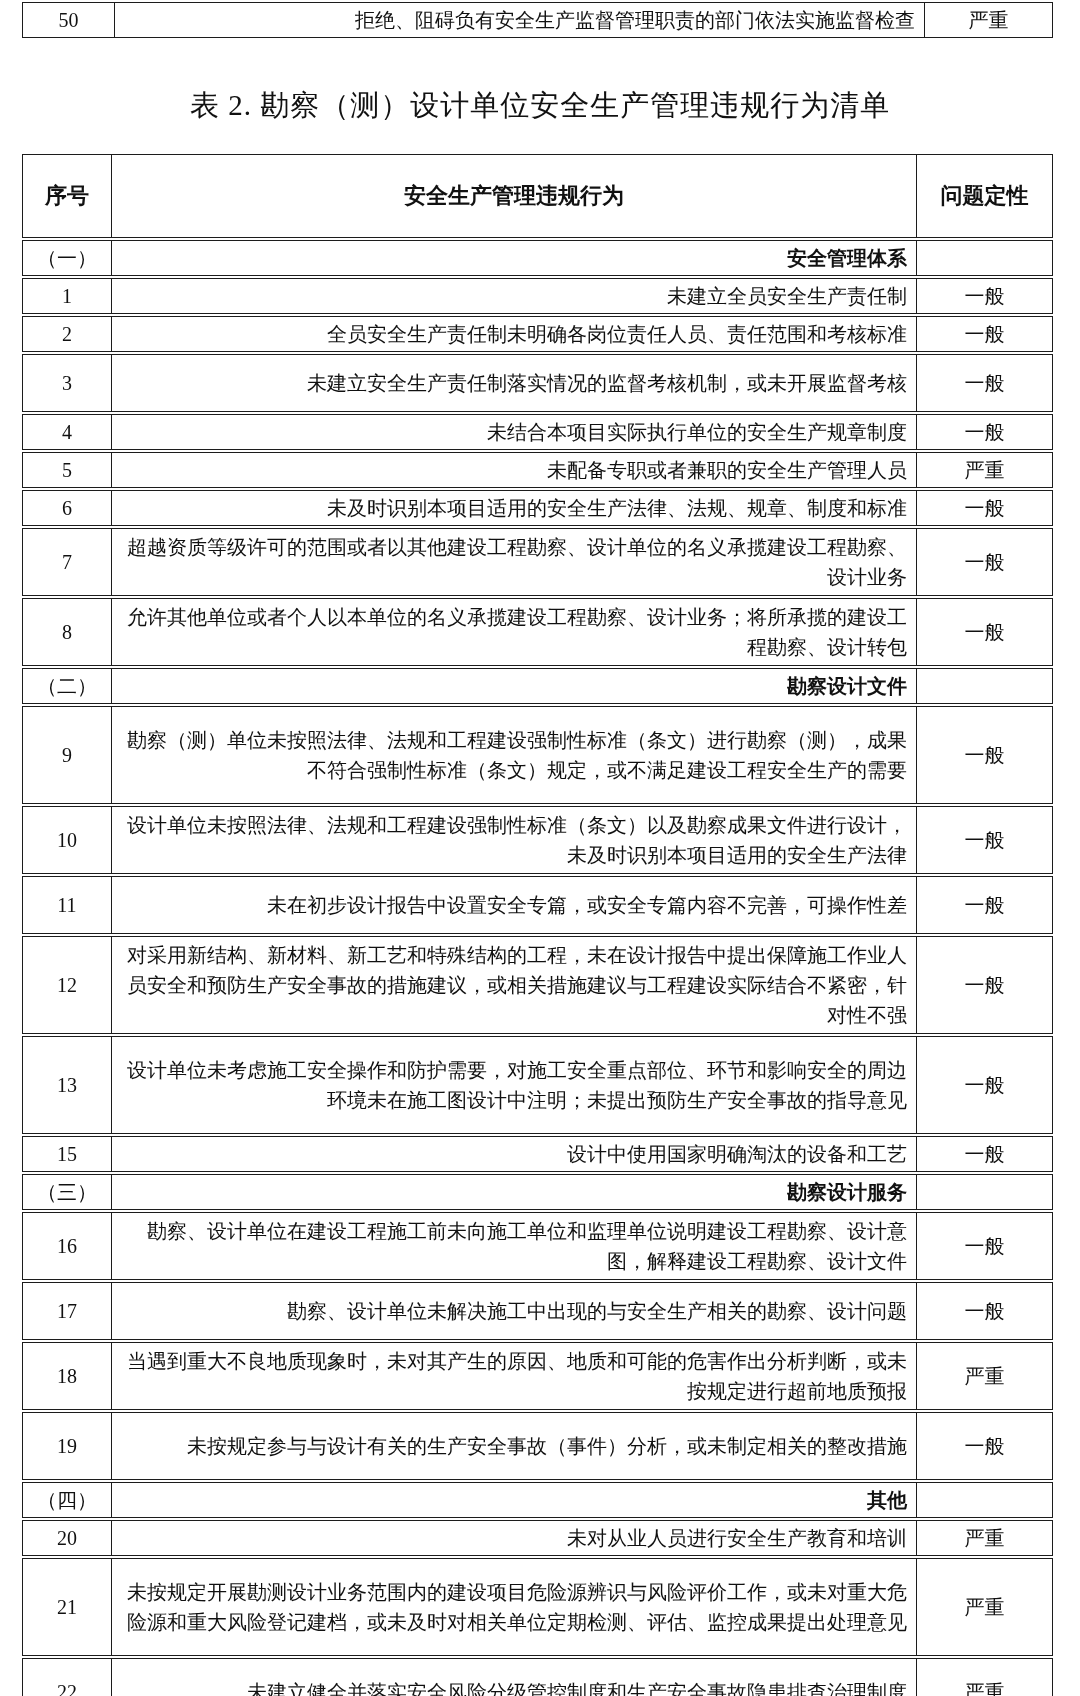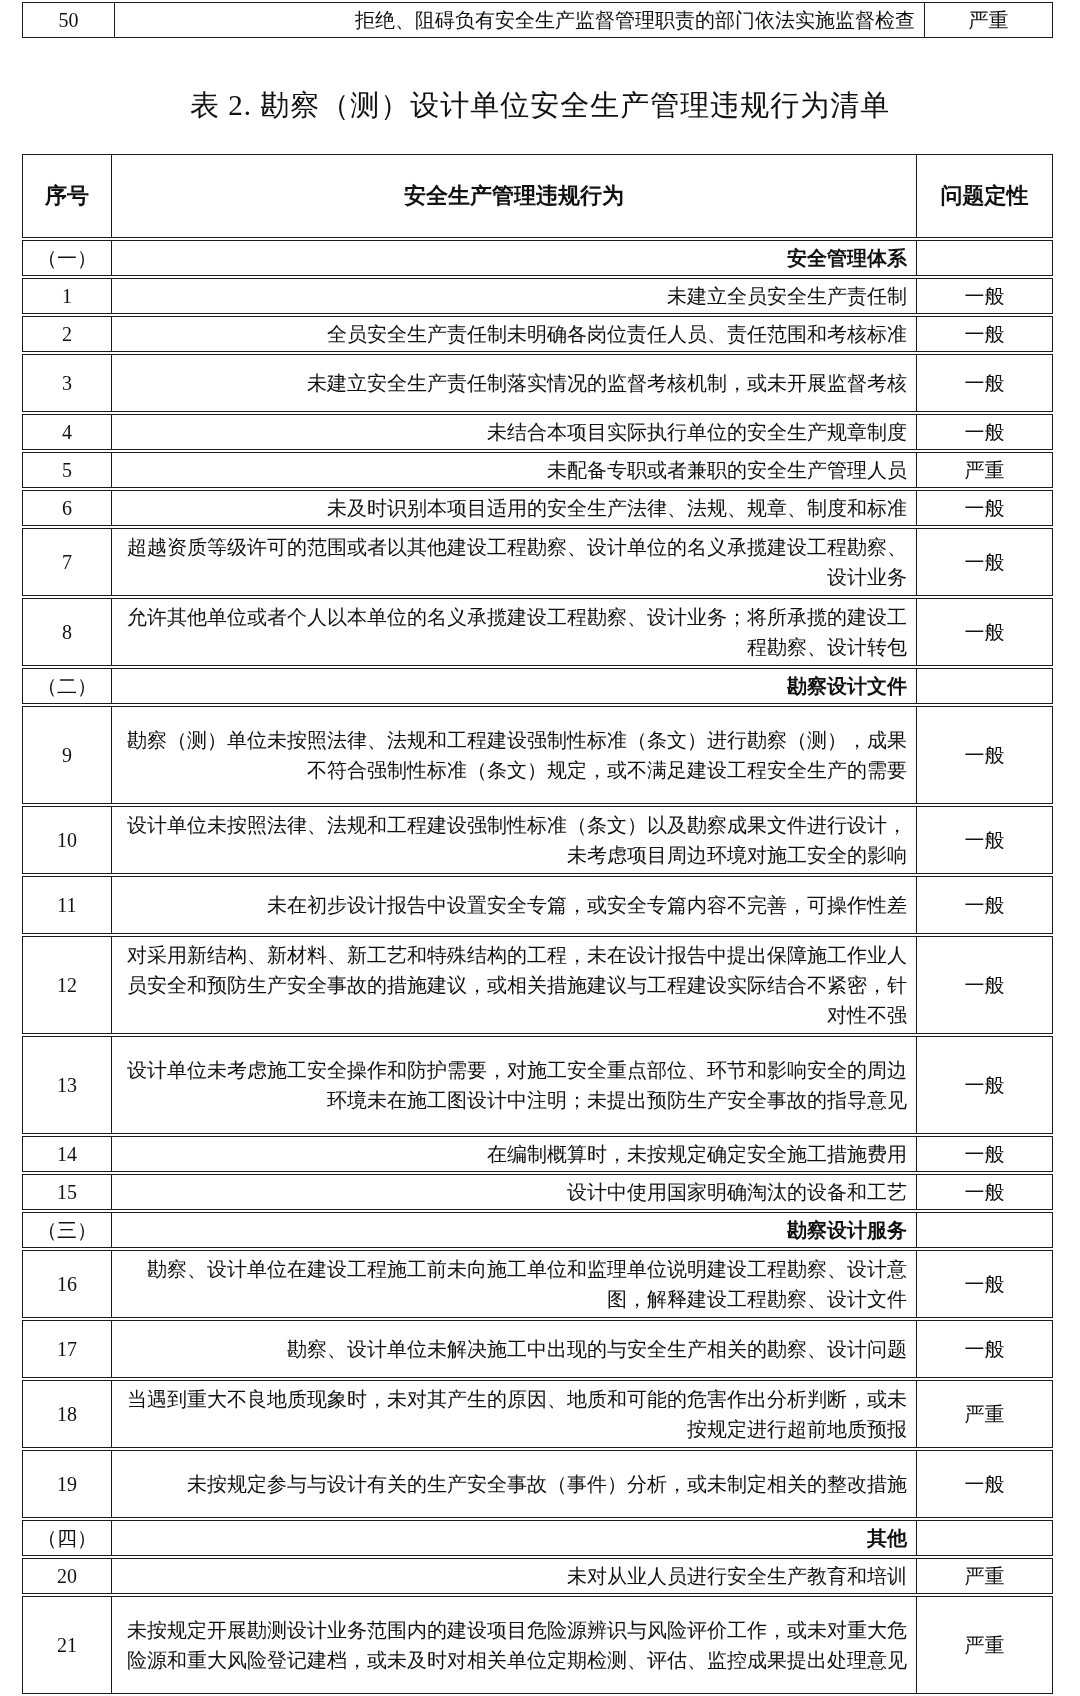--- a/index.html
+++ b/index.html
@@ -123,44 +123,39 @@
       <td class="txt">勘察设计文件</td>
       <td class="rate"></td>
     </tr>
     <tr class="h3">
       <td class="no">9</td>
       <td class="txt">勘察（测）单位未按照法律、法规和工程建设强制性标准（条文）进行勘察（测），成果不符合强制性标准（条文）规定，或不满足建设工程安全生产的需要</td>
       <td class="rate">一般</td>
     </tr>
     <tr class="h2">
       <td class="no">10</td>
-      <td class="txt">设计单位未按照法律、法规和工程建设强制性标准（条文）以及勘察成果文件进行设计，未考虑项目周边环境对施工安全的影响</td>
+      <td class="txt">设计单位未按照法律、法规和工程建设强制性标准（条文）以及勘察成果文件进行设计，未及时识别本项目适用的安全生产法律</td>
       <td class="rate">一般</td>
     </tr>
     <tr class="tall">
       <td class="no">11</td>
       <td class="txt">未在初步设计报告中设置安全专篇，或安全专篇内容不完善，可操作性差</td>
       <td class="rate">一般</td>
     </tr>
     <tr class="h3">
       <td class="no">12</td>
       <td class="txt">对采用新结构、新材料、新工艺和特殊结构的工程，未在设计报告中提出保障施工作业人员安全和预防生产安全事故的措施建议，或相关措施建议与工程建设实际结合不紧密，针对性不强</td>
       <td class="rate">一般</td>
     </tr>
     <tr class="h3">
       <td class="no">13</td>
       <td class="txt">设计单位未考虑施工安全操作和防护需要，对施工安全重点部位、环节和影响安全的周边环境未在施工图设计中注明；未提出预防生产安全事故的指导意见</td>
       <td class="rate">一般</td>
     </tr>
     <tr class="t">
-      <td class="no">14</td>
-      <td class="txt">在编制概算时，未按规定确定安全施工措施费用</td>
-      <td class="rate">一般</td>
-    </tr>
-    <tr class="t">
       <td class="no">15</td>
       <td class="txt">设计中使用国家明确淘汰的设备和工艺</td>
       <td class="rate">一般</td>
     </tr>
     <tr class="sec">
       <td class="no">（三）</td>
       <td class="txt">勘察设计服务</td>
       <td class="rate"></td>
     </tr>
     <tr class="h2">

